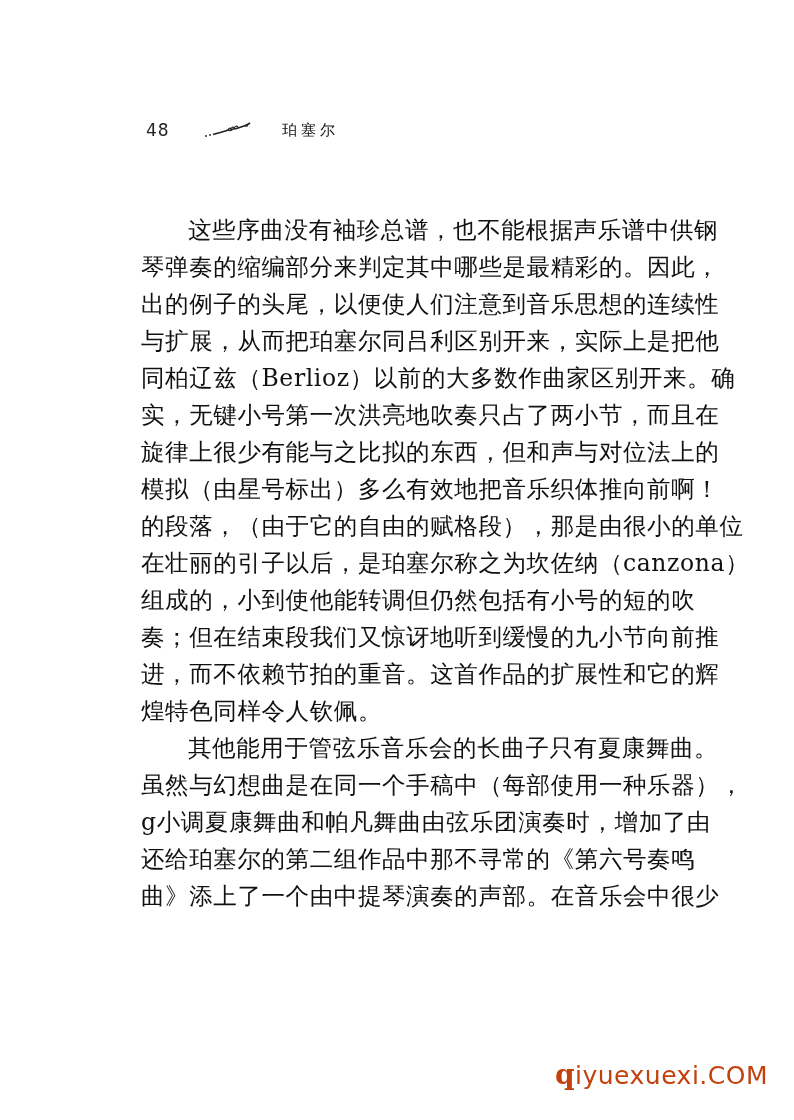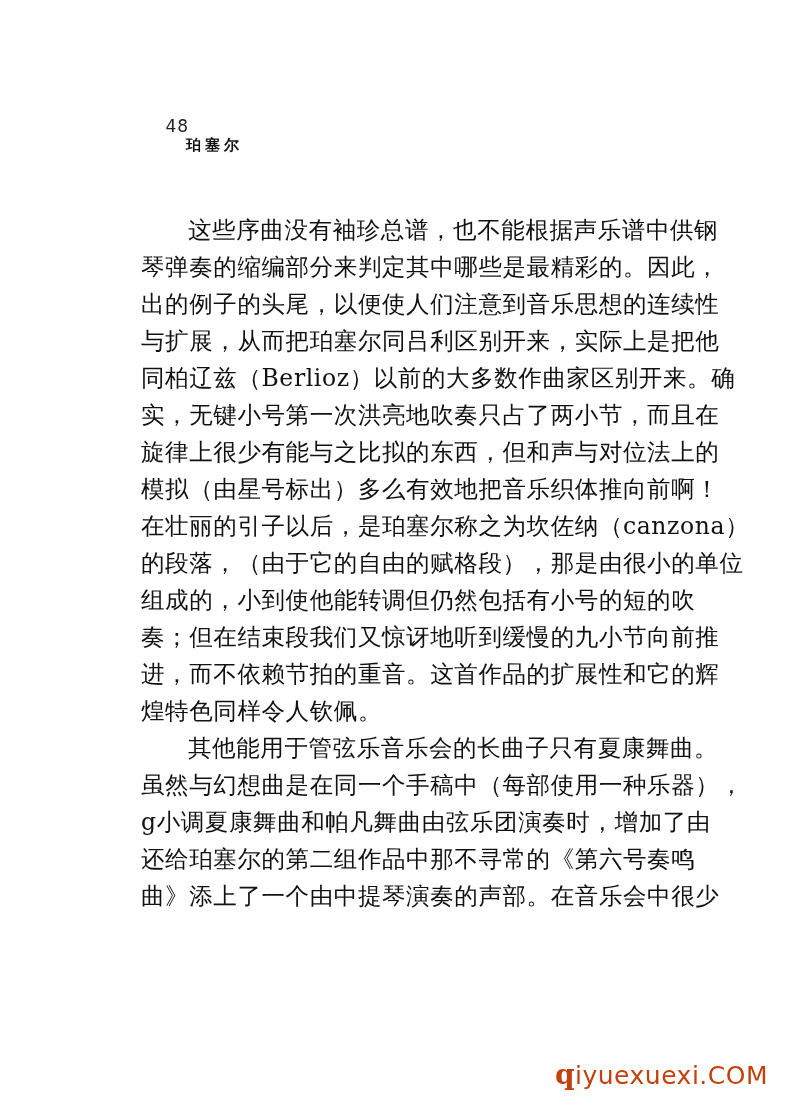--- a/index.html
+++ b/index.html
@@ -15,41 +15,39 @@
       font-family: "DejaVu Serif", "Liberation Serif", serif;
       color: #111111;
     }
     .header {
       position: absolute;
       top: 116px;
       left: 146px;
       height: 28px;
       display: flex;
       align-items: center;
-      flex-direction: column;
     }
     .page-number {
       font-family: "DejaVu Sans", "Liberation Sans", sans-serif;
       font-size: 17px;
       letter-spacing: 1px;
       color: #222;
       width: 58px;
     }
     .ornament {
       width: 48px;
       height: 16px;
       margin-right: 30px;
     }
     .running-title {
       font-family: "DejaVu Sans", "Liberation Sans", sans-serif;
-      font-weight: bold;
+      font-weight: normal;
       font-size: 15px;
       letter-spacing: 4px;
       color: #111;
-      margin-left: 40px;
     }
     .body-text {
       position: absolute;
       top: 212px;
       left: 141px;
       width: 544px;
     }
     .line {
       height: 37px;
       line-height: 37px;
@@ -97,22 +95,22 @@
 
 <div class="body-text">
   <div class="line indent">这些序曲没有袖珍总谱，也不能根据声乐谱中供钢</div>
   <div class="line">琴弹奏的缩编部分来判定其中哪些是最精彩的。因此，</div>
   <div class="line">出的例子的头尾，以便使人们注意到音乐思想的连续性</div>
   <div class="line">与扩展，从而把珀塞尔同吕利区别开来，实际上是把他</div>
   <div class="line">同柏辽兹（Berlioz）以前的大多数作曲家区别开来。确</div>
   <div class="line">实，无键小号第一次洪亮地吹奏只占了两小节，而且在</div>
   <div class="line">旋律上很少有能与之比拟的东西，但和声与对位法上的</div>
   <div class="line">模拟（由星号标出）多么有效地把音乐织体推向前啊！</div>
+  <div class="line">的段落，（由于它的自由的赋格段），那是由很小的单位</div>
   <div class="line">在壮丽的引子以后，是珀塞尔称之为坎佐纳（canzona）</div>
-  <div class="line">的段落，（由于它的自由的赋格段），那是由很小的单位</div>
   <div class="line">组成的，小到使他能转调但仍然包括有小号的短的吹</div>
   <div class="line">奏；但在结束段我们又惊讶地听到缓慢的九小节向前推</div>
   <div class="line">进，而不依赖节拍的重音。这首作品的扩展性和它的辉</div>
   <div class="line last">煌特色同样令人钦佩。</div>
   <div class="line indent">其他能用于管弦乐音乐会的长曲子只有夏康舞曲。</div>
   <div class="line">虽然与幻想曲是在同一个手稿中（每部使用一种乐器），</div>
   <div class="line">g小调夏康舞曲和帕凡舞曲由弦乐团演奏时，增加了由</div>
   <div class="line">还给珀塞尔的第二组作品中那不寻常的《第六号奏鸣</div>
   <div class="line">曲》添上了一个由中提琴演奏的声部。在音乐会中很少</div>
 </div>

